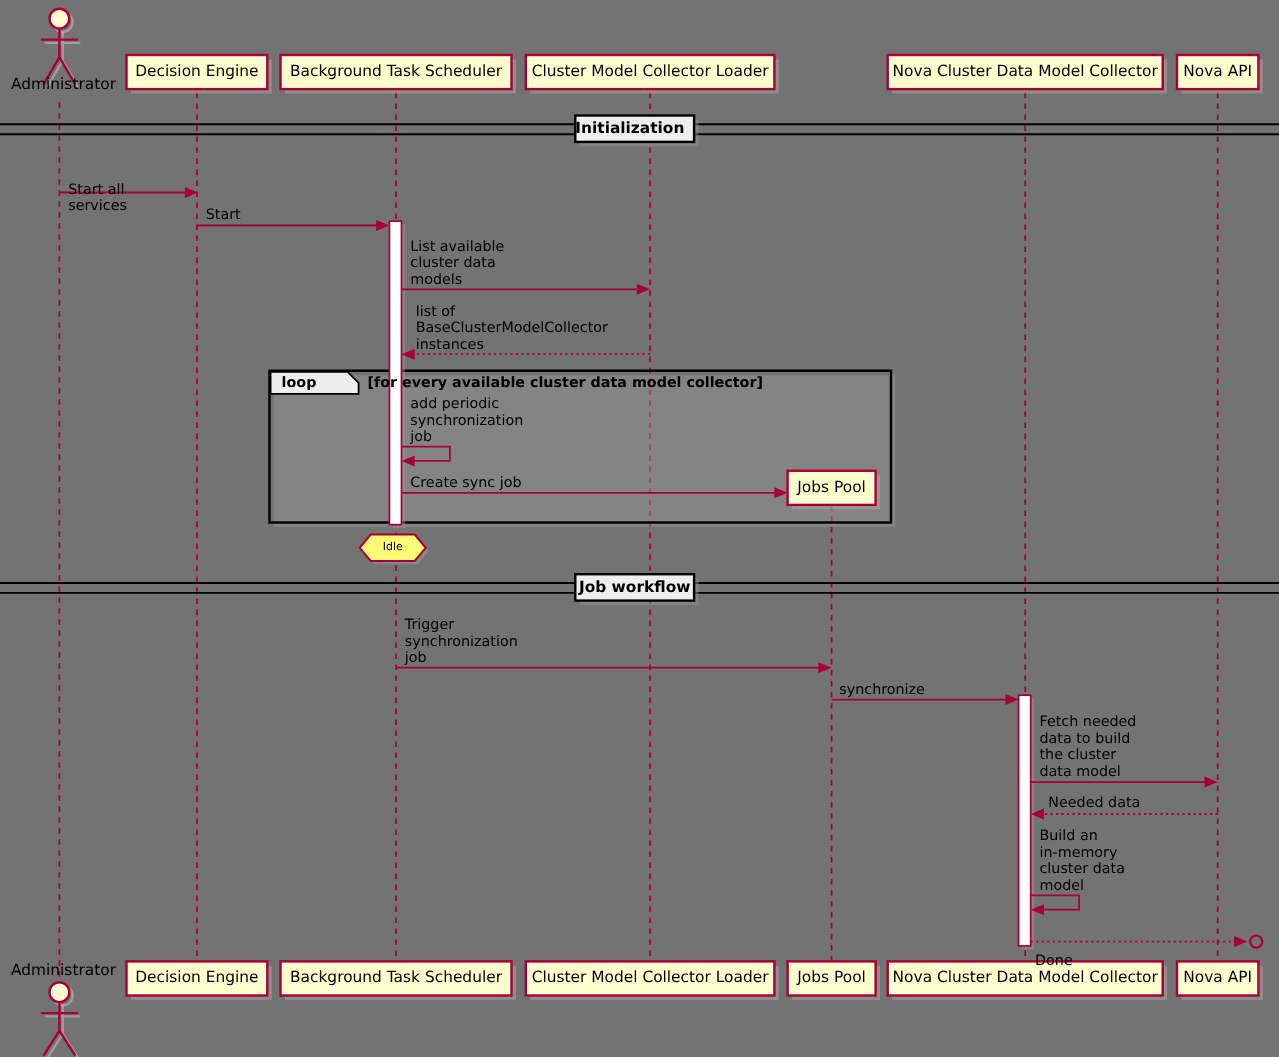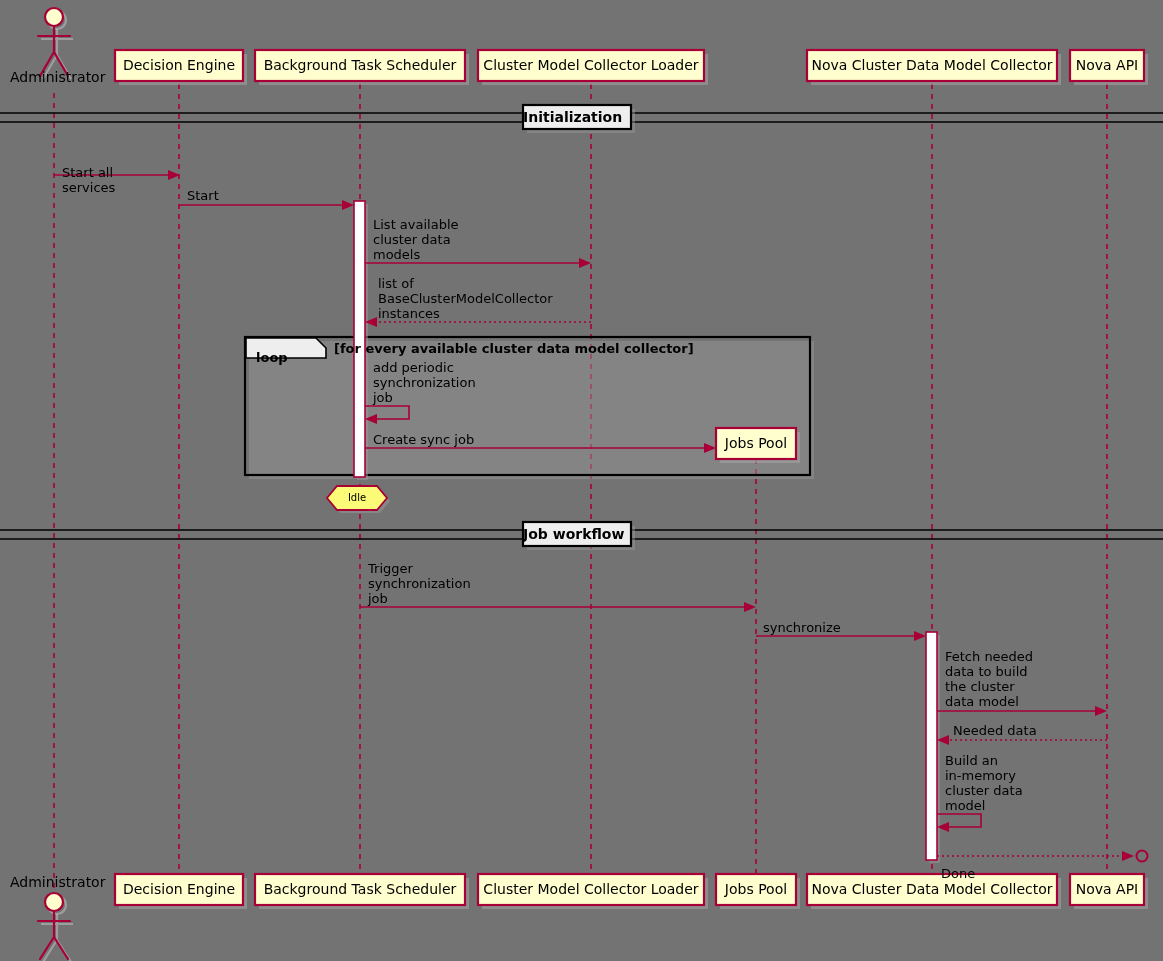--- a/index.html
+++ b/index.html
@@ -328,23 +328,23 @@
   <div class="lbl p-label" style="left:255px; top:882px; width:210px;">Background Task Scheduler</div>
   <div class="lbl p-label" style="left:478px; top:882px; width:226px;">Cluster Model Collector Loader</div>
   <div class="lbl p-label" style="left:716px; top:882px; width:80px;">Jobs Pool</div>
   <div class="lbl p-label" style="left:807px; top:882px; width:250px;">Nova Cluster Data Model Collector</div>
   <div class="lbl p-label" style="left:1070px; top:882px; width:74px;">Nova API</div>
 
   <div class="lbl actor-label" style="left:10px; top:70px; width:89px;">Administrator</div>
   <div class="lbl actor-label" style="left:10px; top:875px; width:89px;">Administrator</div>
 
   <div class="lbl divider-label" style="left:523px; top:110px; width:92px;">Initialization</div>
-  <div class="lbl divider-label" style="left:523px; top:527px; width:86px;">Job workflow</div>
-
-  <div class="lbl group-type" style="left:256px; top:341px;margin-top:9px;">loop</div>
+  <div class="lbl divider-label" style="left:523px; top:527px; width:108px;">Job workflow</div>
+
+  <div class="lbl group-type" style="left:256px; top:341px;">loop</div>
   <div class="lbl group-cond" style="left:334px; top:341px;">[for every available cluster data model collector]</div>
 
   <div class="lbl note-label" style="left:330px; top:490px; width:54px;">Idle</div>
 
   <div class="lbl msg-label" style="left:62px; top:143px;margin-top:22px;">Start all
 services</div>
   <div class="lbl msg-label" style="left:187px; top:188px;">Start</div>
   <div class="lbl msg-label" style="left:373px; top:217px;">List available
 cluster data
 models</div>

